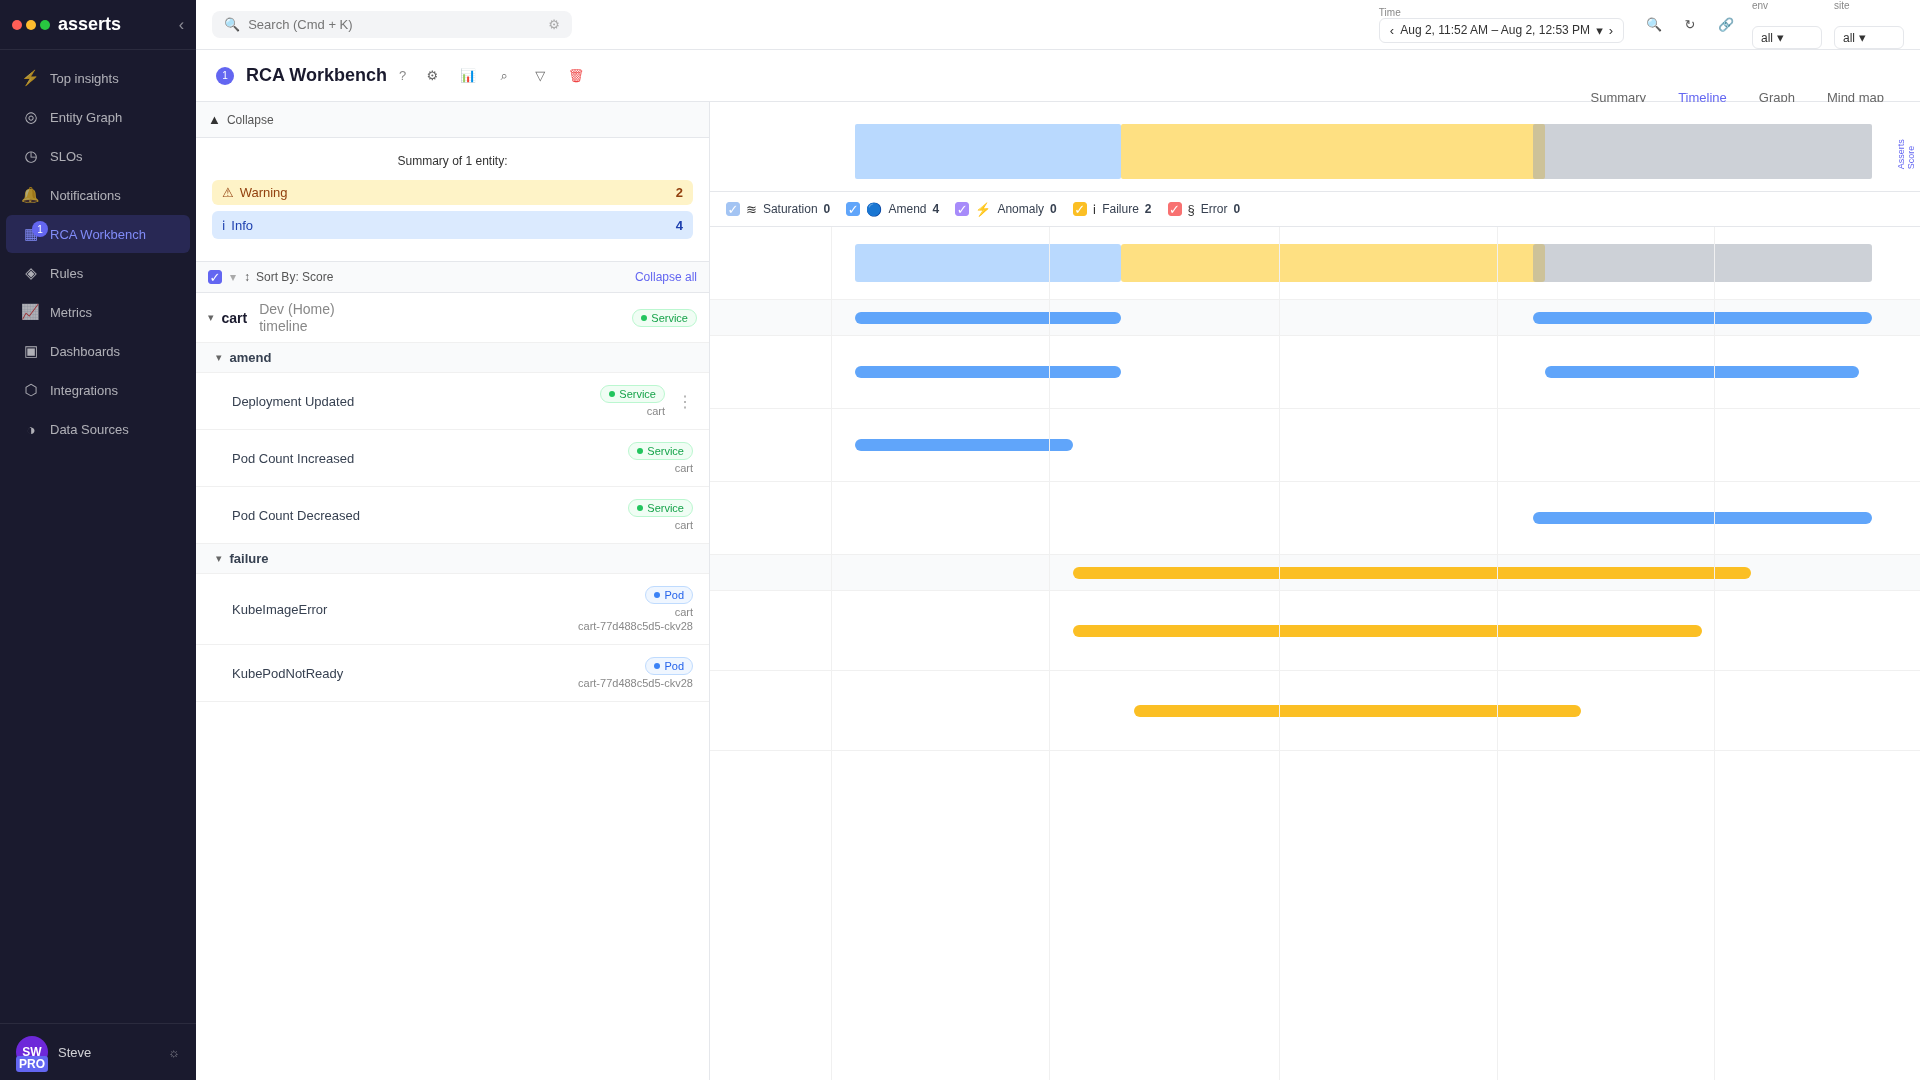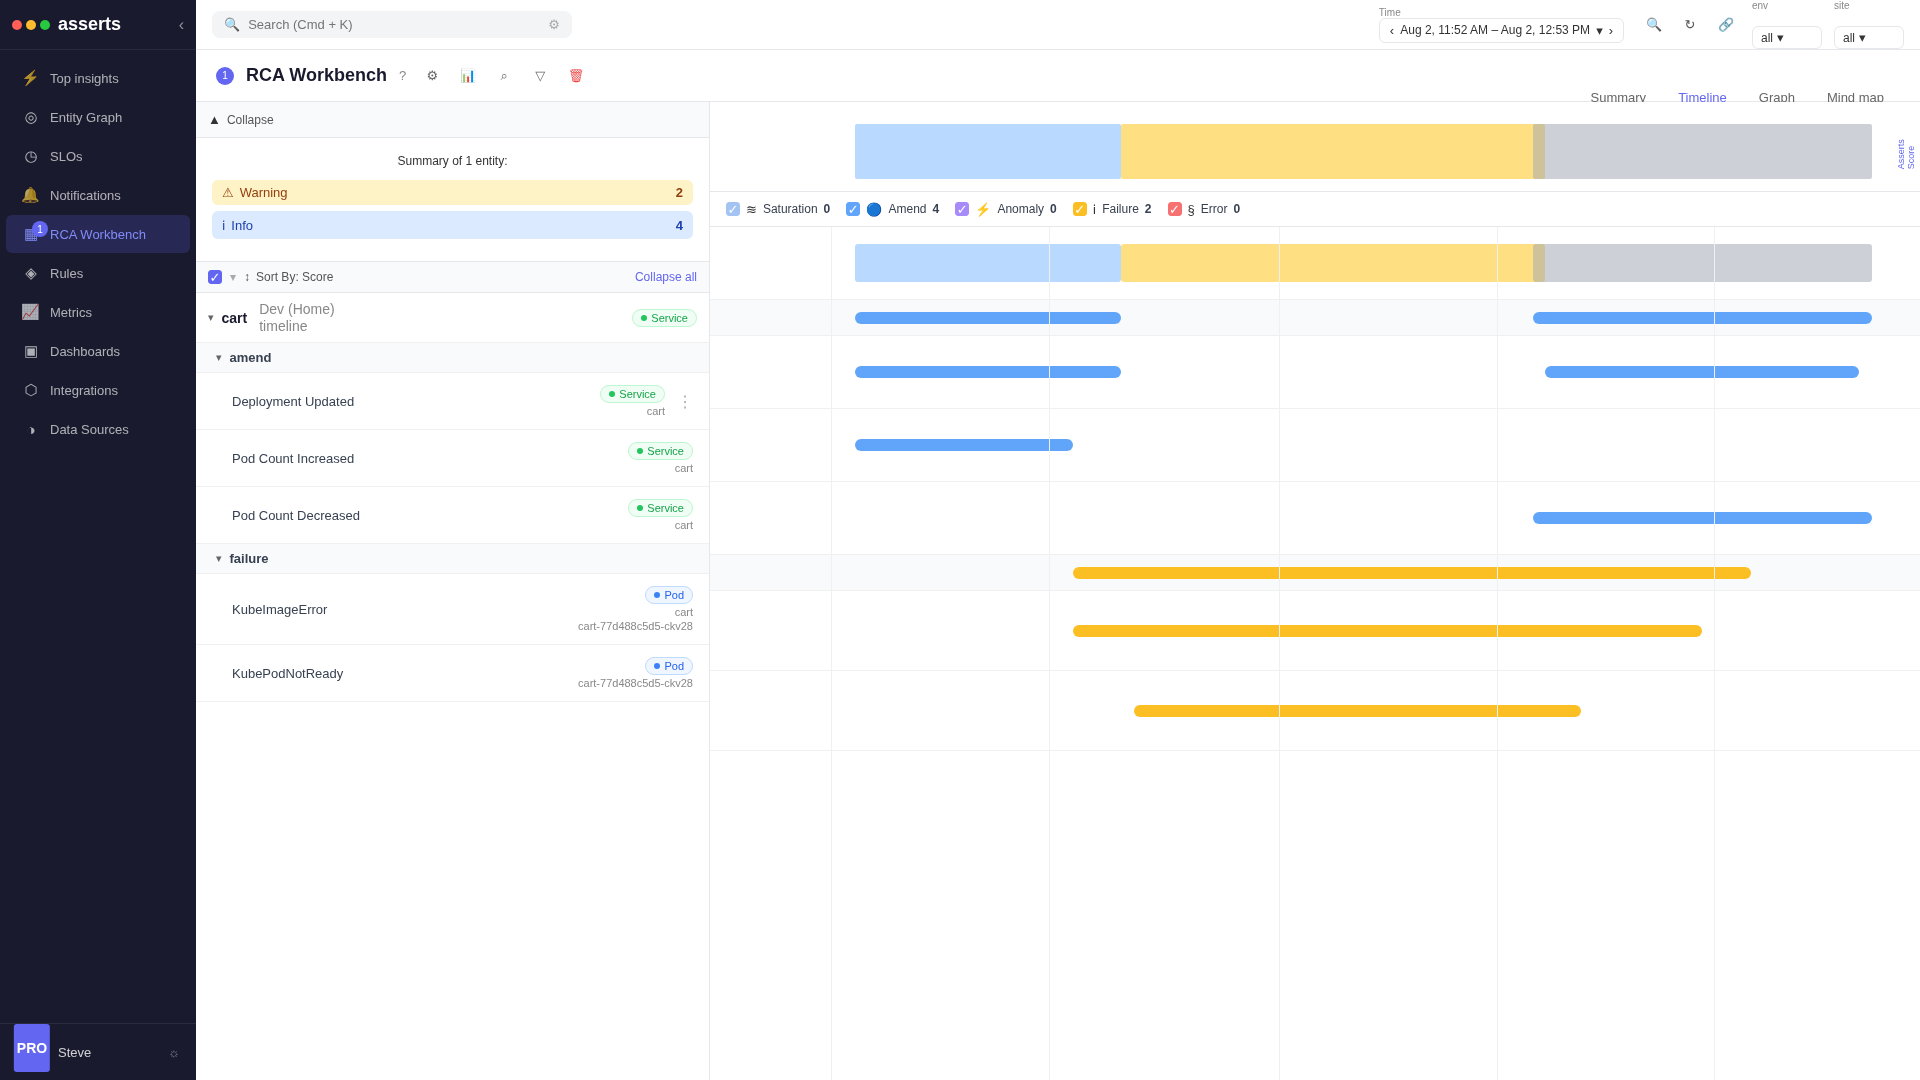--- a/index.html
+++ b/index.html
@@ -16,21 +16,21 @@
     .logo-text { color: #fff; font-size: 18px; font-weight: 600; }
     .sidebar-collapse { margin-left: auto; color: rgba(255,255,255,0.5); cursor: pointer; font-size: 16px; }
     .sidebar-nav { flex: 1; padding: 8px 0; }
     .nav-item { display: flex; align-items: center; gap: 10px; padding: 10px 16px; color: rgba(255,255,255,0.65); cursor: pointer; border-radius: 6px; margin: 1px 6px; position: relative; }
     .nav-item.active { background: rgba(99,102,241,0.2); color: #818cf8; }
     .nav-item-icon { width: 18px; height: 18px; display: flex; align-items: center; justify-content: center; font-size: 15px; flex-shrink: 0; }
     .nav-item-label { font-size: 13px; }
     .nav-badge { background: #6366f1; color: #fff; border-radius: 50%; width: 16px; height: 16px; font-size: 10px; display: flex; align-items: center; justify-content: center; position: absolute; left: 26px; top: 6px; }
     .sidebar-footer { padding: 12px 16px; border-top: 1px solid rgba(255,255,255,0.08); display: flex; align-items: center; gap: 10px; }
     .avatar { width: 32px; height: 32px; border-radius: 50%; background: #6d28d9; display: flex; align-items: center; justify-content: center; color: #fff; font-size: 12px; font-weight: 600; position: relative; }
-    .pro-badge { position: absolute; bottom: -4px; left: 50%; transform: translateX(-50%); background: #6366f1; color: #fff; font-size: 14px; padding: 16px 3px; border-radius: 3px; }
+    .pro-badge { position: absolute; bottom: -4px; left: 50%; transform: translateX(-50%); background: #6366f1; color: #fff; font-size: 12px; padding: 1px 3px; border-radius: 3px; }
     .footer-name { color: rgba(255,255,255,0.8); font-size: 13px; }
     .footer-icon { margin-left: auto; color: rgba(255,255,255,0.4); cursor: pointer; }
 
     
     .main { flex: 1; display: flex; flex-direction: column; overflow: hidden; background: #fff; }
 
     
     .topbar { height: 50px; display: flex; align-items: center; padding: 0 16px; gap: 12px; border-bottom: 1px solid #e5e7eb; background: #fff; flex-shrink: 0; }
     .search-box { display: flex; align-items: center; gap: 8px; background: #f3f4f6; border-radius: 8px; padding: 6px 12px; flex: 1; max-width: 360px; }
     .search-input { background: none; border: none; outline: none; font-size: 13px; color: #555; width: 100%; }

